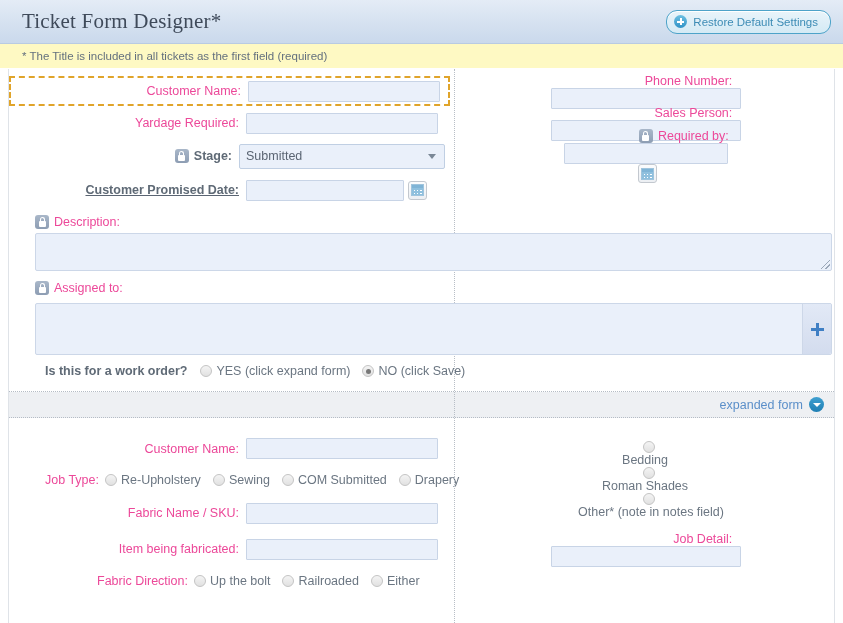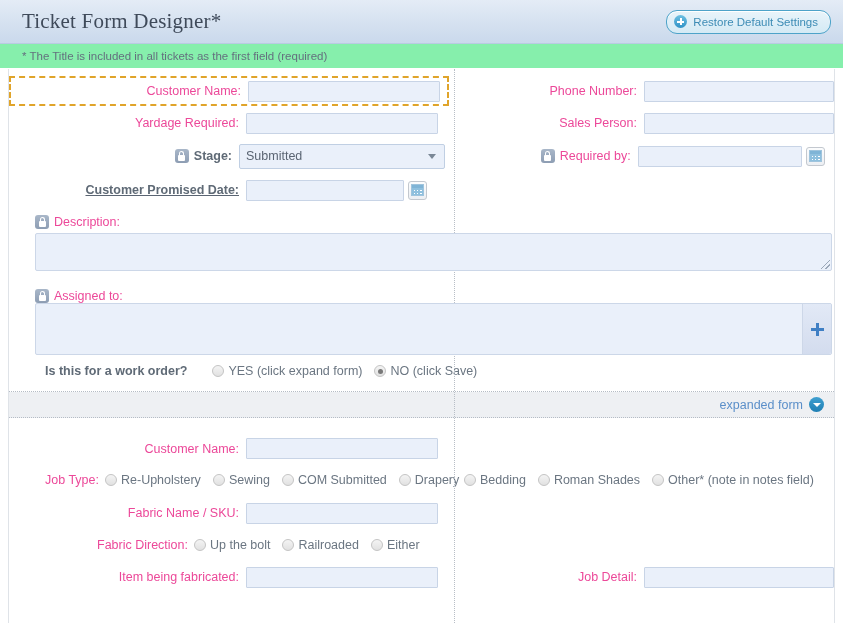--- a/index.html
+++ b/index.html
@@ -64,21 +64,21 @@
     position: absolute;
     background: #ffffff;
   }
   .plus-circle::before { left: 3px; top: 6px; width: 7px; height: 1.6px; }
   .plus-circle::after  { top: 3px; left: 5.7px; width: 1.6px; height: 7px; }
 
   
   .notebar {
     height: 25px;
     box-sizing: border-box;
-    background: #86efac;
+    background: #fef9c3;
     border-bottom: 1px solid #ffffff;
     display: flex;
     align-items: center;
     padding-left: 22px;
     color: #64707e;
     font-size: 11.5px;
   }
 
   
   .form-area {
@@ -100,21 +100,21 @@
 
   .row {
     display: flex;
     align-items: center;
     box-sizing: border-box;
   }
   .half {
     width: 446px;
     box-sizing: border-box;
   }
-  .half.right { width: 389px; }
+  .half.right { width: 389px; flex-direction: column; }
 
   .lbl {
     text-align: right;
     color: #ec4899;
     font-size: 12.5px;
     white-space: nowrap;
     padding-right: 7px;
   }
   .lbl.bold { font-weight: bold; color: #5f6a76; }
 
@@ -418,33 +418,33 @@
     <div style="display:flex;align-items:center;height:22px;">
       <span class="lock"></span>
       <span class="lbl" style="text-align:left;padding-right:0;">Description:</span>
     </div>
     <div class="bigbox desc" style="margin-right:2px;">
       <span class="resize-grip"></span>
     </div>
   </div>
 
   <div style="padding-left:26px;padding-top:10px;">
-    <div style="display:flex;align-items:flex-end;height:22px;">
+    <div style="display:flex;align-items:flex-start;height:22px;">
       <span class="lock"></span>
       <span class="lbl" style="text-align:left;padding-right:0;">Assigned to:</span>
     </div>
     <div class="bigbox assign" style="margin-right:2px;">
       <span class="addbtn">
           <span class="pl"></span>
         </span>
     </div>
   </div>
 
   <div class="row" style="height:32px;padding-left:36px;">
-    <span class="lbl bold" style="text-align:right;padding-right:25px;">Is this for a work order?</span>
+    <span class="lbl bold" style="text-align:right;padding-right:13px;">Is this for a work order?</span>
     <span class="radio-group">
       <span class="radio"></span>
       <span class="radio-label">YES (click expand form)</span>
       <span class="radio checked"></span>
       <span class="radio-label">NO (click Save)</span>
     </span>
   </div>
 
   <div class="hline-dotted" style="margin-top:4px;"></div>
 
@@ -485,38 +485,38 @@
       </div>
     </div>
 
     <div class="row" style="height:36px;">
       <div class="half" style="display:flex;align-items:center;">
         <div class="lbl" style="width:230px;">Fabric Name / SKU:</div>
         <div class="fld wide"></div>
       </div>
     </div>
 
-    <div class="row" style="height:28px;">
-      <div class="half" style="display:flex;align-items:center;justify-content:flex-start;padding-left:88px;">
-        <span class="lbl" style="text-align:left;padding-right:6px;">Fabric Direction:</span>
-        <span class="radio"></span>
-        <span class="radio-label">Up the bolt</span>
-        <span class="radio"></span>
-        <span class="radio-label">Railroaded</span>
-        <span class="radio"></span>
-        <span class="radio-label" style="margin-right:0;">Either</span>
-      </div>
-      <div class="half right"></div>
-    </div>
-
     <div class="row" style="height:36px;">
       <div class="half" style="display:flex;align-items:center;">
         <div class="lbl" style="width:230px;">Item being fabricated:</div>
         <div class="fld wide"></div>
       </div>
       <div class="half right" style="display:flex;align-items:center;padding-left:8px;">
         <div class="lbl" style="width:180px;">Job Detail:</div>
         <div class="fld" style="width:190px;"></div>
       </div>
     </div>
 
+    <div class="row" style="height:28px;">
+      <div class="half" style="display:flex;align-items:center;justify-content:flex-start;padding-left:88px;">
+        <span class="lbl" style="text-align:left;padding-right:6px;">Fabric Direction:</span>
+        <span class="radio"></span>
+        <span class="radio-label">Up the bolt</span>
+        <span class="radio"></span>
+        <span class="radio-label">Railroaded</span>
+        <span class="radio"></span>
+        <span class="radio-label" style="margin-right:0;">Either</span>
+      </div>
+      <div class="half right"></div>
+    </div>
+
   </div>
 </div>
 
 </body></html>

